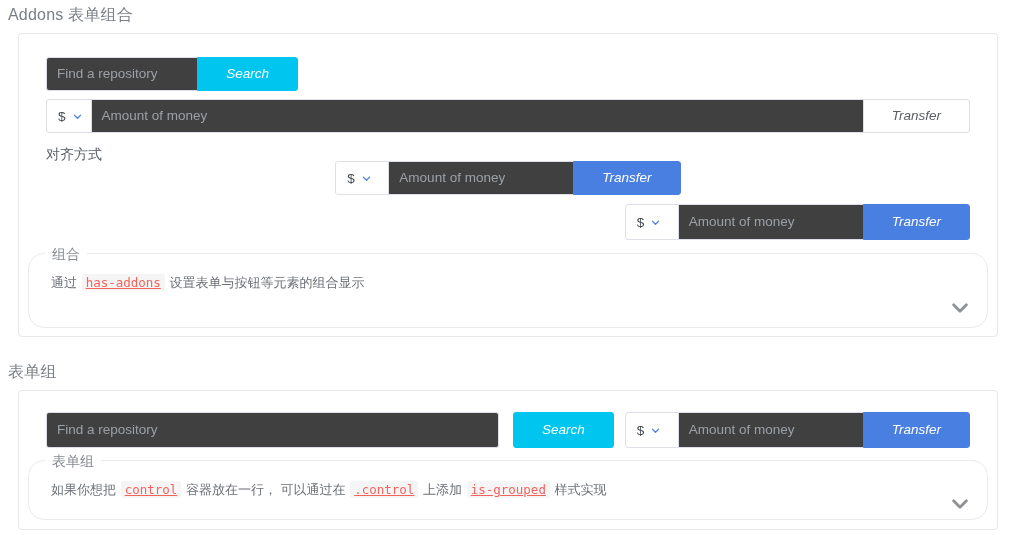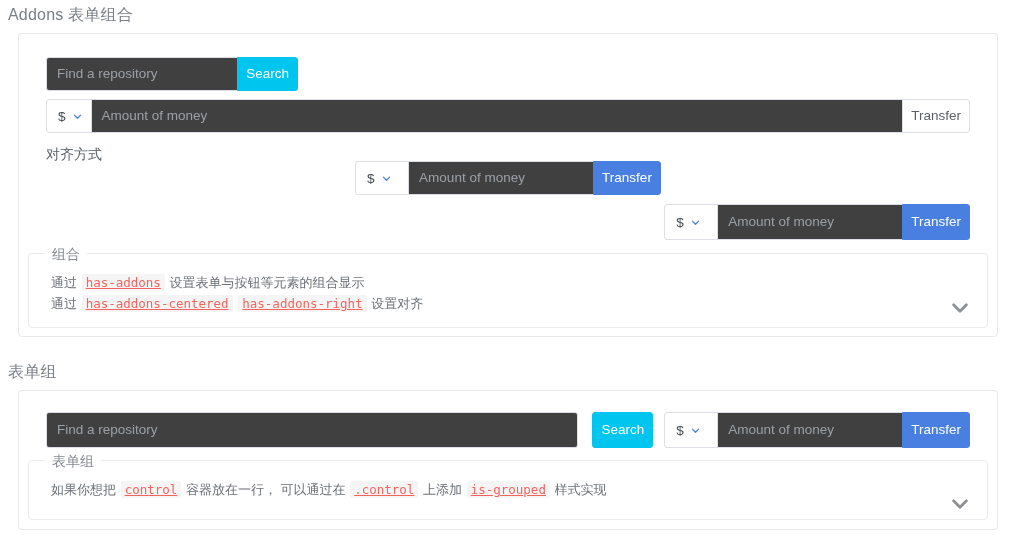--- a/index.html
+++ b/index.html
@@ -46,26 +46,27 @@
     white-space: nowrap;
     overflow: hidden;
   }
   .inp.lg { height: 36px; line-height: 34px; }
 
   .btn {
     height: 34px;
     border: 1px solid transparent;
     font-size: 13.5px;
     line-height: 32px;
-    padding: 0 8px;
+    padding: 0 28px;
     border-radius: 3px;
     color: #fff;
     white-space: nowrap;
     text-align: center;
     cursor: pointer;
+    font-style: italic;
   }
   .btn.lg { height: 36px; line-height: 34px; }
   .btn-info    { background: #00c5ee; border-color: #00c5ee; }
   .btn-link    { background: #4a7fe2; border-color: #4a7fe2; }
   .btn-white   { background: #fff; border-color: #dcdfe6; color: #595f66; }
 
   
   .sel {
     height: 34px;
     border: 1px solid #dcdfe6;
@@ -101,21 +102,21 @@
                   display: flex; justify-content: flex-end; }
 
   #row-grouped  { position: absolute; left: 27px; top: 21px; right: 27px;
                   display: flex; align-items: stretch; }
   #grouped-search-input { flex: 1 1 auto; min-width: 0; }
 
   
   .info {
     position: absolute;
     border: 1px solid #ebebeb;
-    border-radius: 4px;
+    border-radius: 16px;
     background: #fff;
     padding: 0;
   }
   #info-addons    { left: 9px; right: 9px; top: 219px; height: 75px; }
   #info-formgroup { left: 9px; right: 9px; top: 69px; height: 60px; }
 
   .info-legend {
     position: absolute;
     top: -10px;
     left: 16px;
@@ -213,26 +214,20 @@
       </div>
     </div>
 
     <div class="info" id="info-addons">
       <div class="info-legend">组合</div>
       <div class="info-body">
         <div class="line">
           <span>通过</span>
           <code>has-addons</code>
           <span>设置表单与按钮等元素的组合显示</span>
-        </div>
-        <div class="line">
-          <span>通过</span>
-          <code>has-addons-centered</code>
-          <code>has-addons-right</code>
-          <span>设置对齐</span>
         </div>
       </div>
       <div class="chev-big">
         <svg viewBox="0 0 24 24" fill="none" stroke="currentColor" stroke-width="3" stroke-linecap="round" stroke-linejoin="round">
             <path d="M5 8.5L12 15.5L19 8.5"></path>
           </svg>
       </div>
     </div>
   </div>
 

